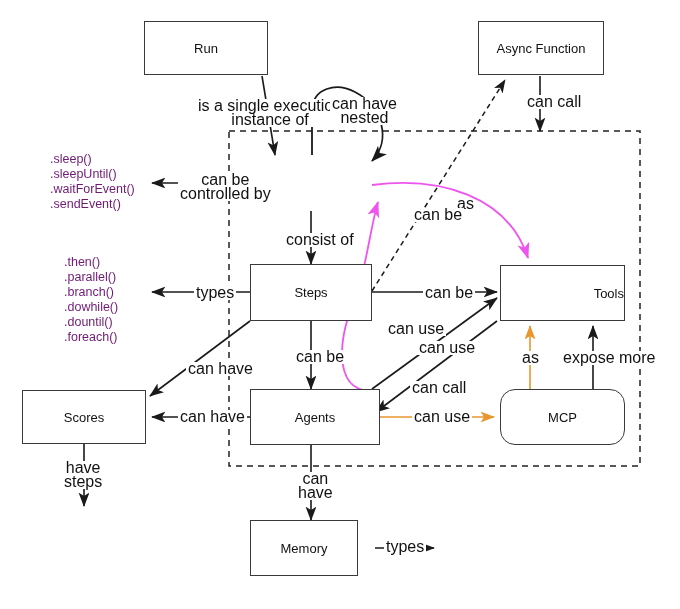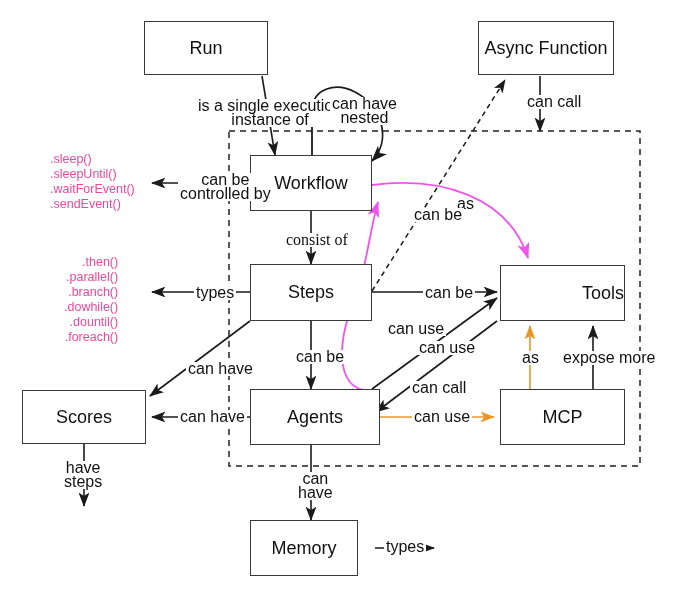--- a/index.html
+++ b/index.html
@@ -2,22 +2,22 @@
 <html><head>
 <meta charset="utf-8">
 <style>
   html,body{margin:0;padding:0;background:#ffffff;}
   body{width:680px;height:609px;overflow:hidden;
        font-family:"Liberation Sans","DejaVu Sans",sans-serif;color:#111111;}
   #stage{position:relative;width:680px;height:609px;}
   svg#wires{position:absolute;left:0;top:0;width:680px;height:609px;}
   .node{position:absolute;box-sizing:border-box;border:1.6px solid #3a3a3a;
         background:#ffffff;display:flex;align-items:center;justify-content:center;
-        font-size:18px;color:#111;}
-  .txt{position:absolute;font-size:12.5px;line-height:15px;color:#ec4899;white-space:pre;}
+        font-size:13px;color:#111;}
+  .txt{position:absolute;font-size:12.5px;line-height:15px;color:#701a75;white-space:pre;}
   .elabel{position:absolute;font-size:16px;line-height:14px;color:#111;
           background:#fff;padding:0 2px;white-space:pre;text-align:center;}
   .elabel.plain{background:transparent;}
 </style>
 </head>
 <body>
 
 <div id="stage">
 
   <svg id="wires" viewBox="0 0 680 609" xmlns="http://www.w3.org/2000/svg">
@@ -75,60 +75,57 @@
 
     <path d="M311,445 L311,520" stroke="#1a1a1a" stroke-width="1.6" fill="none" marker-end="url(#ah)"></path>
 
     <path d="M375,548 L434,548" stroke="#1a1a1a" stroke-width="1.6" fill="none" marker-end="url(#ah)"></path>
   </svg>
 
   <div class="node" style="left:144px;top:21px;width:124px;height:54px;">
     <span>Run</span>
   </div>
 
-  <div class="node" style="left:478px;top:21px;width:136px;height:54px;">
+  <div class="node" style="left:478px;top:21px;width:126px;height:54px;">
     <span>Async Function</span>
   </div>
 
-  <div class="node" style="left:250px;top:155px;width:122px;height:56px;">
-    <span>Workflow</span>
-  </div>
 
   <div class="node" style="left:250px;top:264px;width:122px;height:57px;">
     <span>Steps</span>
   </div>
 
   <div class="node" style="left:250px;top:389px;width:130px;height:56px;">
     <span>Agents</span>
   </div>
 
   <div class="node" style="left:500px;top:265px;width:125px;height:56px;justify-content:flex-end;">
     <span>Tools</span>
   </div>
 
-  <div class="node" style="left:500px;top:389px;width:125px;height:56px;">
+  <div class="node" style="left:500px;top:389px;width:125px;height:56px;border-radius:15px;">
     <span>MCP</span>
   </div>
 
   <div class="node" style="left:22px;top:390px;width:124px;height:54px;">
     <span>Scores</span>
   </div>
 
   <div class="node" style="left:250px;top:520px;width:108px;height:56px;">
     <span>Memory</span>
   </div>
 
   <div class="elabel" style="left:196px;top:99px;text-align:center;">is a single execution
 instance of</div>
   <div class="elabel" style="left:330px;top:97px;">can have
 nested</div>
   <div class="elabel" style="left:525px;top:95px;">can call</div>
   <div class="elabel" style="left:178px;top:173px;">can be
 controlled by</div>
-  <div class="elabel" style="left:284px;top:233px;font-family:Liberation Serif, serif;">consist of</div>
+  <div class="elabel" style="left:284px;top:233px;">consist of</div>
   <div class="elabel plain" style="left:455px;top:197px;">as</div>
   <div class="elabel" style="left:412px;top:208px;">can be</div>
   <div class="elabel" style="left:194px;top:286px;">types</div>
   <div class="elabel" style="left:423px;top:286px;">can be</div>
   <div class="elabel" style="left:386px;top:322px;">can use</div>
   <div class="elabel" style="left:417px;top:341px;">can use</div>
   <div class="elabel" style="left:294px;top:350px;">can be</div>
   <div class="elabel" style="left:186px;top:362px;">can have</div>
   <div class="elabel" style="left:520px;top:351px;">as</div>
   <div class="elabel" style="left:561px;top:351px;">expose more</div>
@@ -138,20 +135,20 @@
   <div class="elabel" style="left:62px;top:461px;text-align:center;">have
 steps</div>
   <div class="elabel" style="left:296px;top:472px;text-align:center;">can
 have</div>
   <div class="elabel" style="left:384px;top:540px;">types</div>
 
   <div class="txt" style="left:50px;top:152px;">.sleep()
 .sleepUntil()
 .waitForEvent()
 .sendEvent()</div>
-  <div class="txt" style="left:64px;top:255px;text-align:right;">.then()
+  <div class="txt" style="left:64px;top:255px;">.then()
 .parallel()
 .branch()
 .dowhile()
 .dountil()
 .foreach()</div>
 
 </div>
 
 </body></html>

